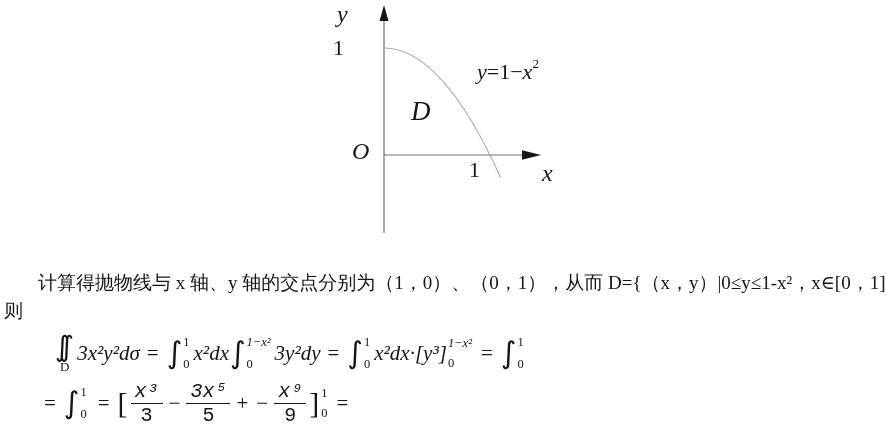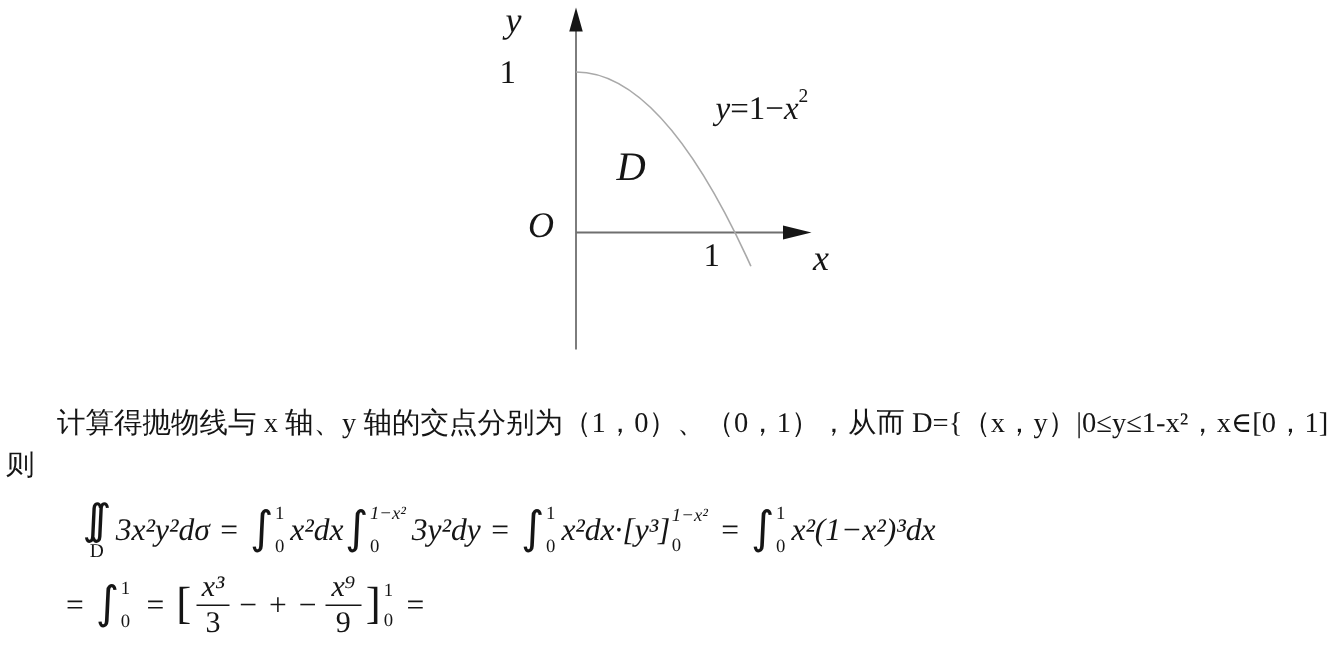--- a/index.html
+++ b/index.html
@@ -26,21 +26,21 @@
   .int-lims .lim-bot{align-self:flex-start;}
   .iint{display:inline-flex;flex-direction:column;align-items:center;margin-right:3px;}
   .iint-syms{display:inline-flex;font-family:"DejaVu Sans","DejaVu Serif",sans-serif;
              font-size:28px;line-height:1;}
   .iint-syms .s2{margin-left:-10px;}
   .iint-under{font-size:13px;line-height:1;margin-top:-1px;}
   .blims{display:inline-flex;flex-direction:column;justify-content:space-between;
          height:32px;font-size:12.5px;line-height:1;margin-left:1px;margin-right:2px;}
   .eq{margin:0 7px;}
   .frac{display:inline-flex;flex-direction:column;align-items:center;font-size:20px;
-        line-height:1.15;margin:0 2px;}
+        line-height:1.15;margin:0 2px;font-family:Liberation Mono, monospace;}
   .frac .num{padding:0 4px;}
   .frac .den{border-top:1.4px solid #151515;padding:0 4px;width:100%;box-sizing:border-box;text-align:center;}
   .bracket{font-size:30px;line-height:1;margin:0 1px;font-family:"Liberation Serif","DejaVu Serif",serif;}
   .op{margin:0 4px;}
 </style>
 </head>
 <body>
 
 <div class="canvas">
 
@@ -121,40 +121,43 @@
       </span>
     <span class="eq">=</span>
 
     <span class="int">
       <span class="int-sym">∫</span>
       <span class="int-lims">
           <span class="lim-top">1</span>
           <span class="lim-bot">0</span>
         </span>
     </span>
-    <span class="it">x²(1−x²)³dx</span>
   </div>
 
   <div class="math-row" style="left:44px;top:376px;height:54px;">
     <span class="eq" style="margin-left:0;">=</span>
     <span class="int">
       <span class="int-sym">∫</span>
       <span class="int-lims">
           <span class="lim-top">1</span>
           <span class="lim-bot">0</span>
         </span>
     </span>
     <span class="eq">=</span>
 
     <span class="bracket">[</span>
     <span class="frac">
       <span class="num it">x³</span>
       <span class="den">3</span>
     </span>
     <span class="op">−</span>
+    <span class="frac">
+      <span class="num it">3x⁵</span>
+      <span class="den">5</span>
+    </span>
     <span class="op">+</span>
     <span class="op">−</span>
     <span class="frac">
       <span class="num it">x⁹</span>
       <span class="den">9</span>
     </span>
     <span class="bracket">]</span>
     <span class="blims">
         <span>1</span>
         <span>0</span>

